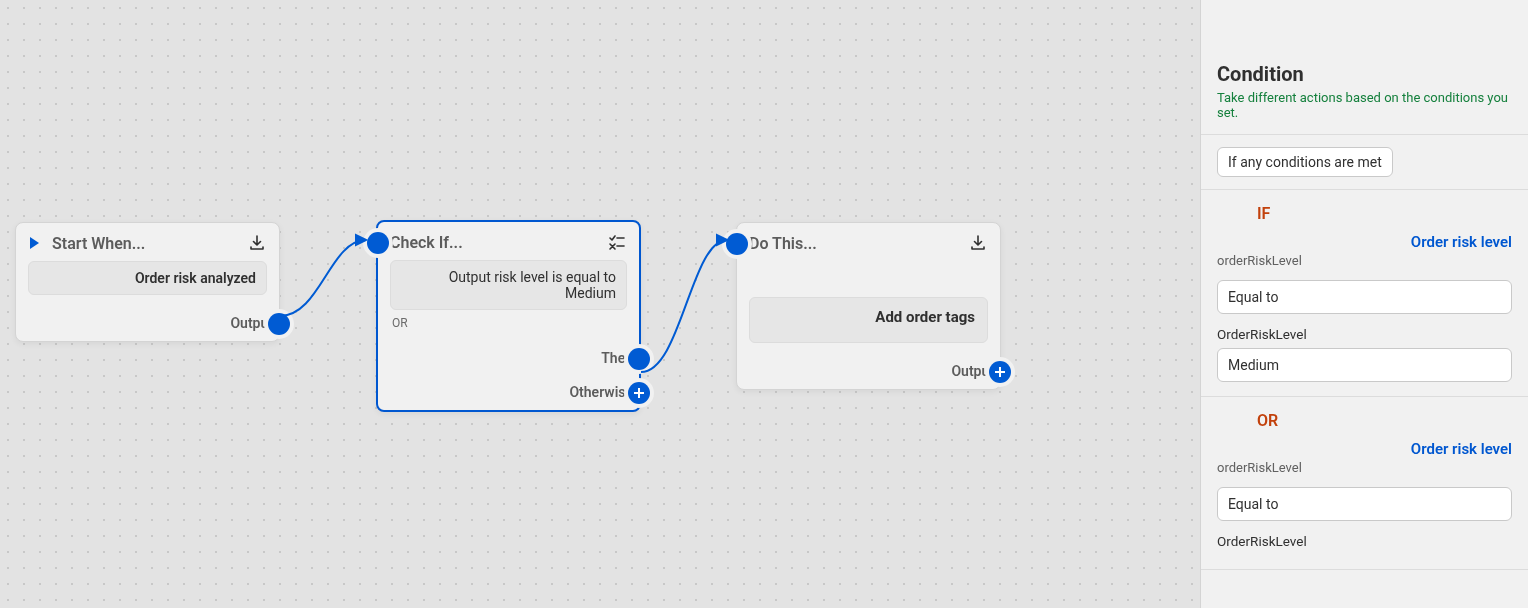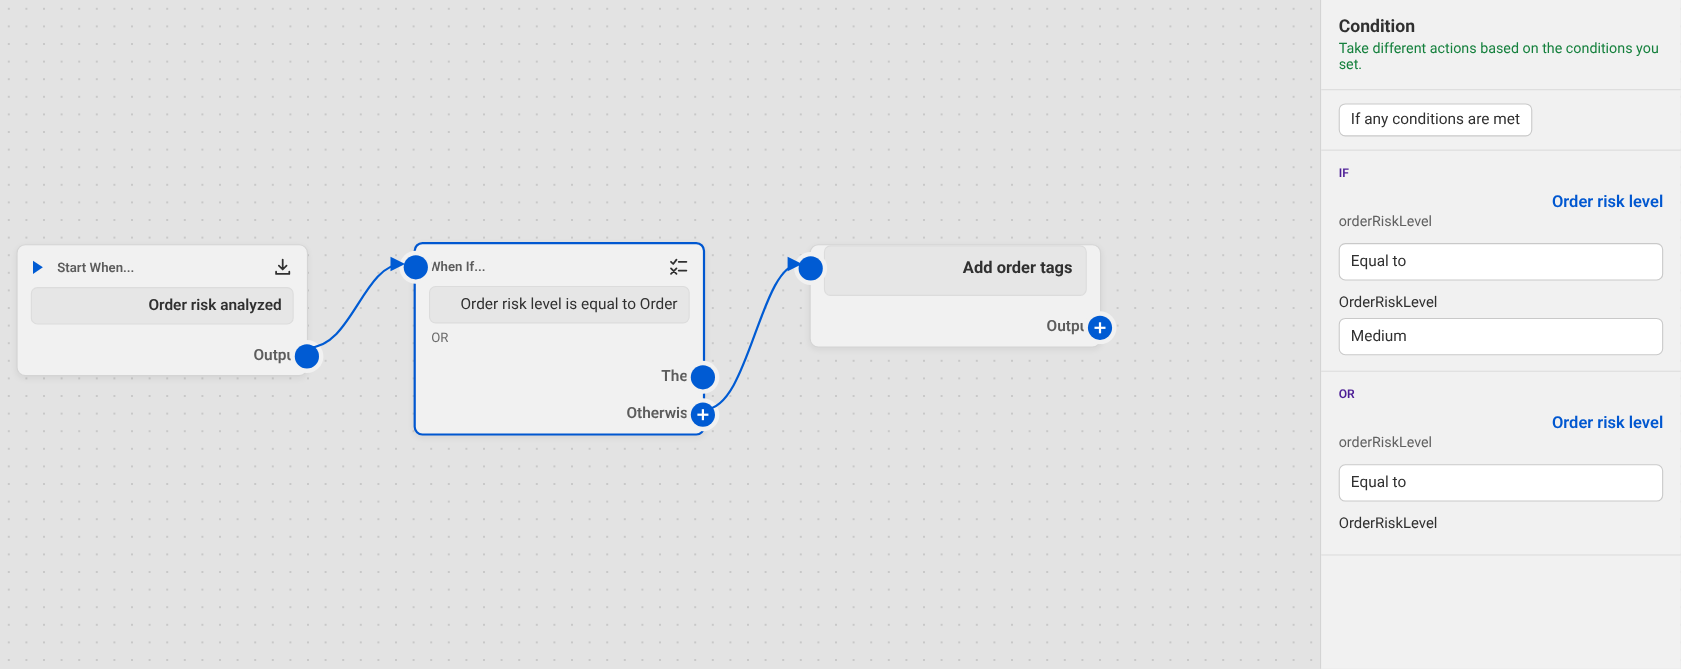--- a/index.html
+++ b/index.html
@@ -34,21 +34,21 @@
   .node-header {
     display: flex;
     align-items: center;
     padding: 10px 12px 8px 12px;
     gap: 8px;
   }
   .node-header .title {
     font-weight: 600;
     color: #5c5c5c;
     flex: 1;
-    font-size: 12px;
+    font-size: 16px;
   }
   .node-header .icon-slot {
     width: 20px; height: 20px;
     display: flex; align-items: center; justify-content: center;
     color: #303030;
   }
   .node-body {
     padding: 0 12px 12px 12px;
   }
   .chip {
@@ -113,33 +113,35 @@
     background: #f1f1f1;
     border-left: 1px solid #d4d4d4;
     overflow-y: auto;
   }
   .panel-section {
     border-bottom: 1px solid #dcdcdc;
     padding: 14px 16px;
   }
   .panel-title {
     font-weight: 700;
-    font-size: 16px;
+    font-size: 20px;
     margin-bottom: 4px;
     color: #303030;
+    margin-top: 48px;
   }
   .panel-sub {
     font-size: 13px;
     color: #15803d;
   }
   .panel-label-small {
-    font-size: 11px;
-    font-weight: 600;
-    color: #4c1d95;
+    font-size: 16px;
+    font-weight: 600;
+    color: #c2410c;
     margin-bottom: 10px;
+    margin-left: 40px;
   }
   .select {
     background: #fff;
     border: 1px solid #c9c9c9;
     border-radius: 6px;
     padding: 8px 10px;
     font-size: 14px;
     color: #303030;
     width: 100%;
     display: flex;
@@ -193,48 +195,56 @@
     </div>
     <div class="output-row">
       <span class="label">Output</span>
       <span class="port" style="top:6px;"></span>
     </div>
   </div>
 
   <div class="node selected" style="left:376px; top:220px; width:265px;">
     <span class="port input" style="top:10px;"></span>
     <div class="node-header">
-      <span class="title">When If...</span>
+      <span class="title">Check If...</span>
       <span class="icon-slot checklist-icon">
         <svg width="18" height="18" viewBox="0 0 18 18">
           <path d="M2 5l2 2 3-4" stroke="#303030" stroke-width="1.6" fill="none" stroke-linecap="round" stroke-linejoin="round"></path>
           <line x1="9" y1="5" x2="16" y2="5" stroke="#303030" stroke-width="1.6" stroke-linecap="round"></line>
           <path d="M2 11l5 5M7 11l-5 5" stroke="#303030" stroke-width="1.6" stroke-linecap="round"></path>
           <line x1="9" y1="13" x2="16" y2="13" stroke="#303030" stroke-width="1.6" stroke-linecap="round"></line>
         </svg>
       </span>
     </div>
     <div class="node-body">
-      <div class="chip">Order risk level is equal to Order</div>
+      <div class="chip">Output risk level is equal to Medium</div>
       <div class="or-sep">OR</div>
     </div>
     <div class="output-row" style="padding-top:2px;">
       <span class="label">Then</span>
       <span class="port" style="top:0px;"></span>
     </div>
     <div class="output-row">
       <span class="label">Otherwise</span>
       <span class="port plus" style="top:6px;"></span>
     </div>
   </div>
 
   <div class="node" style="left:736px; top:222px; width:265px;">
     <span class="port input" style="top:10px;"></span>
+    <div class="node-header">
+      <span class="title">Do This...</span>
+      <span class="icon-slot incoming-icon">
+        <svg width="18" height="18" viewBox="0 0 18 18">
+            <path d="M9 2v8M5.5 7.5 9 11l3.5-3.5M3 13v2h12v-2" stroke="#303030" stroke-width="1.6" fill="none" stroke-linecap="round" stroke-linejoin="round"></path>
+          </svg>
+      </span>
+    </div>
     <div class="node-body">
-      <div class="chip" style="padding:10px 12px;">
+      <div class="chip" style="padding:10px 12px;margin-top:36px;">
         <div class="action-title">Add order tags</div>
       </div>
     </div>
     <div class="output-row">
       <span class="label">Output</span>
       <span class="port plus" style="top:6px;"></span>
     </div>
   </div>
 
   <svg class="edge" style="left:280px; top:232px; width:100px; height:100px;">

